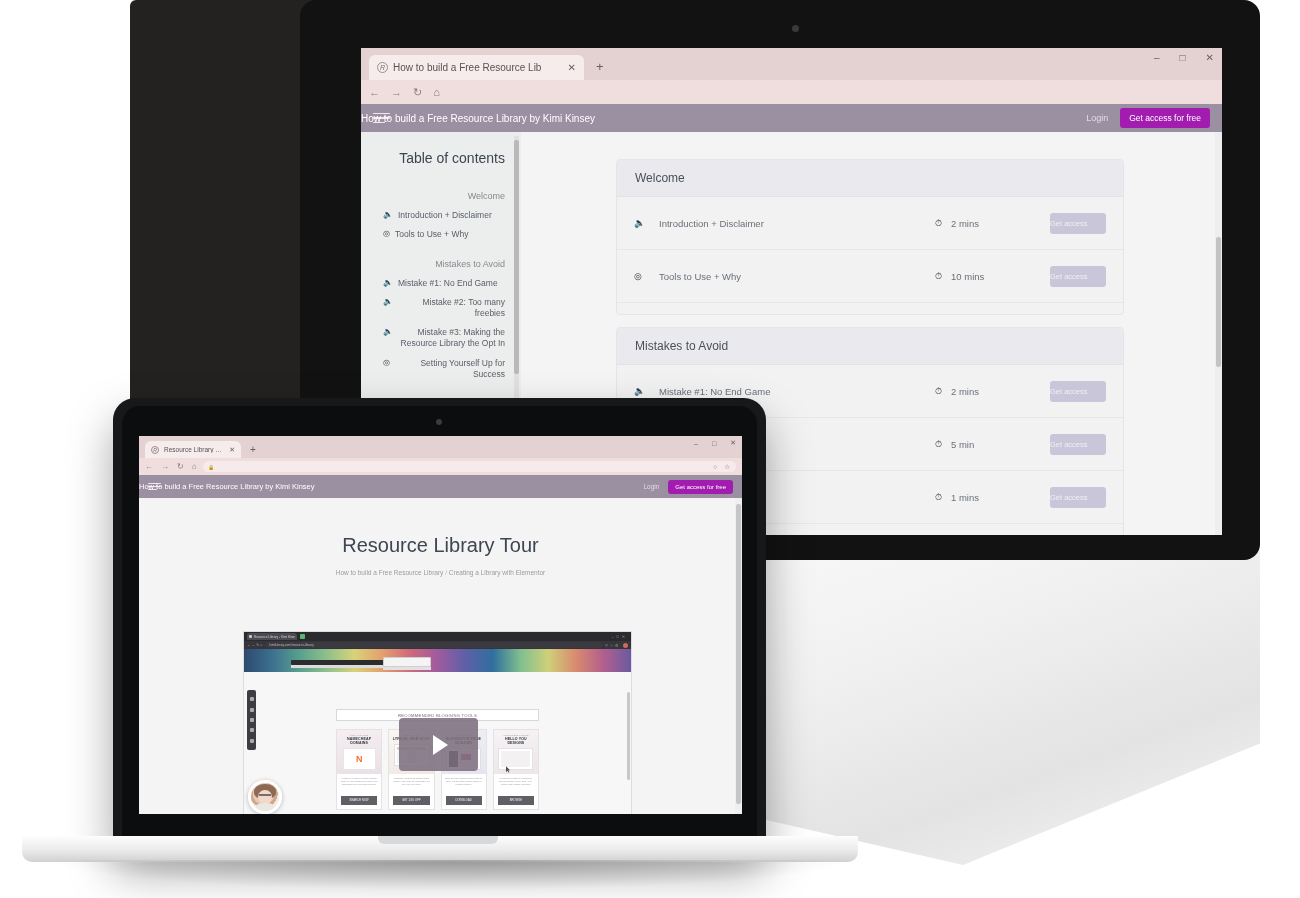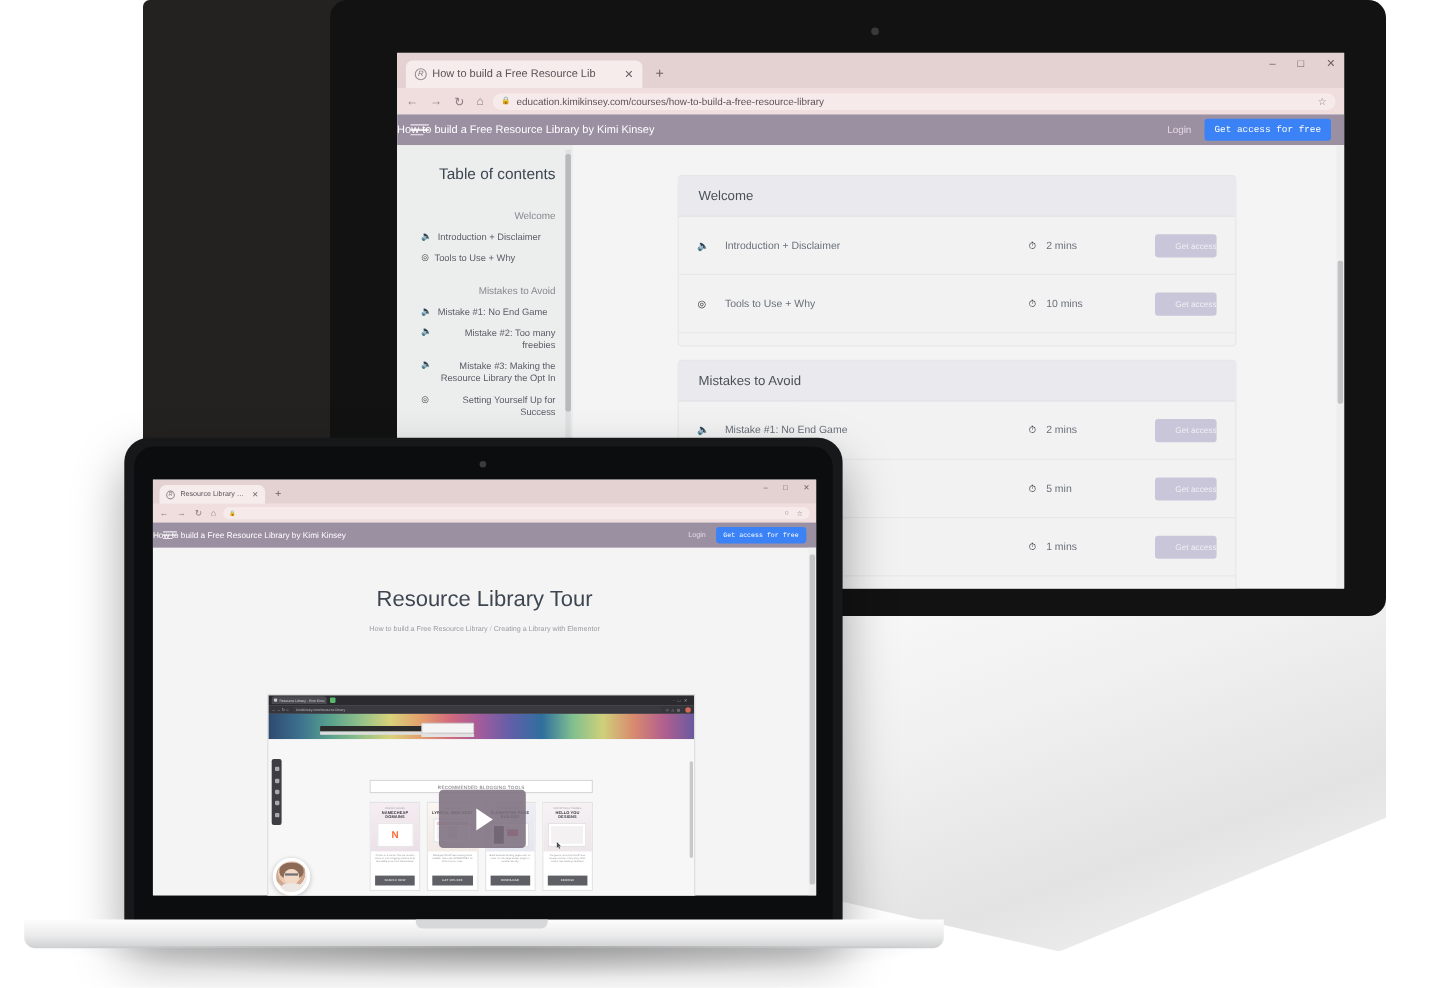--- a/index.html
+++ b/index.html
@@ -68,42 +68,42 @@
 
   
   .app-header {
     background:#9b8fa2; display:flex; align-items:center; position:relative; color:#fff;
   }
   .burger { display:flex; flex-direction:column; justify-content:center; }
   .burger span { background:#efe9ef; display:block; border-radius:1px; }
   .app-title { position:absolute; left:0; right:0; text-align:left; font-weight:400; }
   .app-actions { margin-left:auto; display:flex; align-items:center; position:relative; z-index:2; }
   .login-link { color:#e4dbe4;margin-left:41px; }
-  .cta-btn { background:#3b82f6; color:#fff; border-radius:3px; white-space:nowrap;font-family:Liberation Mono, monospace; }
+  .cta-btn { background:#a21caf; color:#fff; border-radius:3px; white-space:nowrap; }
 
   
   .d-body { display:flex; background:#f4f4f5; height:100%; }
   .d-sidebar { background:#eceded; position:relative; flex:0 0 auto; }
   .toc-title { color:#3c4551; font-weight:400; line-height:1.22; }
   .toc-sec { color:#87898f; }
   .toc-item { color:#5a6068; display:flex; gap:5px; line-height:1.32; }
   .toc-ico { flex:0 0 auto; color:#3a3d42; }
   .sb-track { position:absolute; background:#e0e0e2; }
   .sb-thumb { position:absolute; background:#b9b9bc; border-radius:2px; }
 
   .d-main { flex:1; position:relative; overflow:hidden; background:#f4f4f5; }
   .card { background:#f2f2f3; border:1px solid #e5e5e7; border-radius:4px; }
   .card-head { background:#eaeaee; border-bottom:1px solid #e2e2e6; color:#4a5059; }
   .row { display:flex; align-items:center; border-bottom:1px solid #e7e7ea; }
   .row:last-child { border-bottom:none; }
   .row-ico { color:#2f3238; flex:0 0 auto; }
   .row-name { color:#6a7079; flex:1; }
   .row-dur { display:flex; align-items:center; color:#6a7079; flex:0 0 auto; }
   .clock-ico { color:#2f3238; }
-  .get-access { background:#c8c6d8; color:#f0eff6; border-radius:3px; text-align:right; }
+  .get-access { background:#c8c6d8; color:#f0eff6; border-radius:3px; text-align:left; }
   .page-sb-track { position:absolute; right:0; top:0; bottom:0; background:#eeeeef; }
   .page-sb-thumb { position:absolute; right:1px; background:#c3c3c6; border-radius:2px; }
 
   
   .laptop-lid {
     position:absolute; left:113px; top:398px; width:653px; height:452px;
     background:#17181a; border-radius:22px 22px 8px 8px;
     box-shadow:0 22px 45px rgba(0,0,0,.35);
   }
   .laptop-lid-inner {
@@ -199,25 +199,20 @@
       </div>
     </div>
 
     <div class="chrome-urlbar" style="height:24px;padding:0 8px;gap:8px;">
       <span class="nav-icons" style="gap:11px;font-size:11px;">
         <span>←</span>
         <span>→</span>
         <span>↻</span>
         <span>⌂</span>
       </span>
-      <div class="url-pill" style="height:15px;padding:0 8px;gap:5px;font-size:9px;">
-        <span class="url-lock" style="font-size:7px;">🔒</span>
-        <span>education.kimikinsey.com/courses/how-to-build-a-free-resource-library</span>
-        <span class="url-right" style="font-size:9px;">☆</span>
-      </div>
     </div>
 
     <div class="app-header" style="height:28px;padding:0 12px;">
       <div class="burger" style="width:17px;height:12px;gap:3px;">
         <span style="height:1.5px;width:100%;"></span>
         <span style="height:1.5px;width:100%;"></span>
         <span style="height:1.5px;width:70%;"></span>
       </div>
       <div class="app-title" style="font-size:10px;">How to build a Free Resource Library by Kimi Kinsey</div>
       <div class="app-actions" style="gap:12px;">

